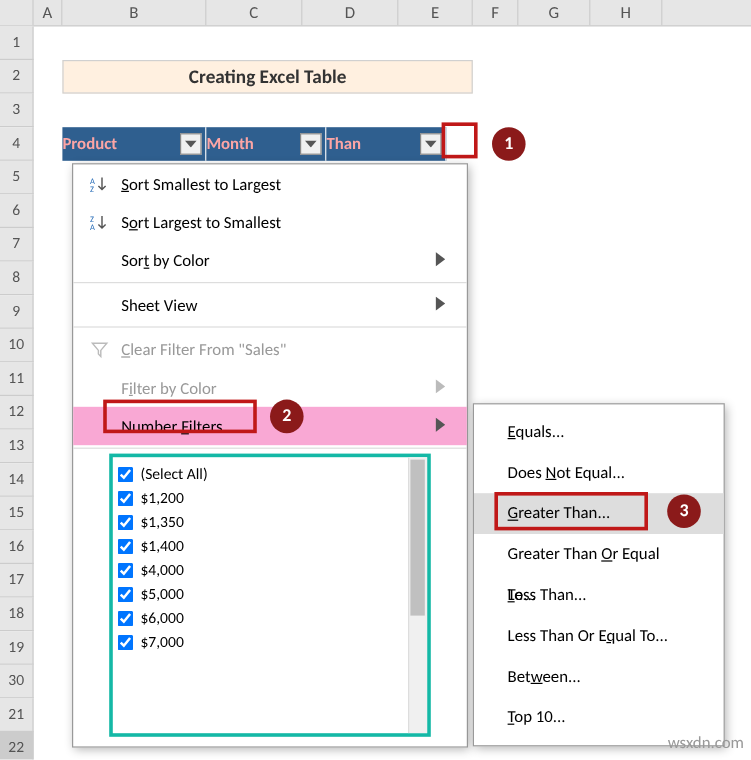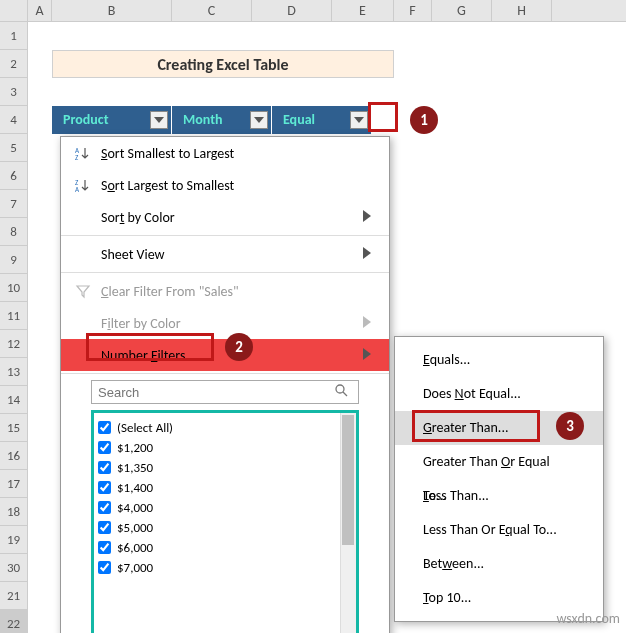--- a/index.html
+++ b/index.html
@@ -19,33 +19,33 @@
     .col-g { width: 60px; }
     .col-h { width: 60px; }
     
     .rows-area { position: absolute; left: 0; top: 22px; }
     .row-header { width: 28px; height: 28px; background: #e6e6e6; border-right: 1px solid #ccc; border-bottom: 1px solid #ccc; text-align: center; line-height: 28px; color: #555; font-size: 13px; }
     .row-header.active { background: #ccc; }
     
     .title-cell { position: absolute; left: 52px; top: 50px; width: 342px; height: 28px; background: #fff0e0; border: 1px solid #d0d0d0; text-align: center; line-height: 28px; font-weight: bold; font-size: 16px; color: #333; }
     
     .table-headers { position: absolute; left: 52px; top: 106px; display: flex; height: 28px; }
-    .th { background: #2f5f8f; color: #5eead4; font-weight: bold; line-height: 28px; padding-left: 11px; border-right: 1px solid #fff; position: relative; }
+    .th { background: #2f5f8f; color: #fca5a5; font-weight: bold; line-height: 28px; padding-left: 0; border-right: 1px solid #fff; position: relative; }
     .th-product { width: 120px; }
     .th-month { width: 100px; }
     .th-sales { width: 100px; }
     .filter-btn { position: absolute; right: 3px; top: 5px; width: 18px; height: 18px; background: #f0f0f0; border: 1px solid #888; display: flex; align-items: center; justify-content: center; cursor: pointer; }
     .filter-btn svg { width: 10px; height: 6px; }
     
     .callout { position: absolute; width: 28px; height: 28px; border-radius: 50%; background: #8b1a1a; color: #fff; font-weight: bold; text-align: center; line-height: 28px; font-size: 15px; }
     .red-box { position: absolute; border: 3px solid #c01818; }
     
     .dropdown-menu { position: absolute; left: 60px; top: 136px; width: 330px; background: #fff; border: 1px solid #999; box-shadow: 2px 2px 8px rgba(0,0,0,0.3); }
     .menu-item { display: flex; align-items: center; height: 32px; padding: 0 10px; cursor: pointer; }
-    .menu-item.hovered { background: #ef4444; }
+    .menu-item.hovered { background: #f9a8d4; }
     .menu-item.disabled { color: #999; cursor: default; }
     .menu-icon { width: 24px; display: flex; align-items: center; justify-content: center; }
     .menu-label { flex: 1; padding-left: 6px; }
     .menu-arrow { width: 16px; }
     .menu-sep { height: 1px; background: #ddd; margin: 2px 0; }
     
     .search-box { margin: 6px 30px; height: 24px; border: 1px solid #aaa; display: flex; align-items: center; padding: 0 6px; }
     .search-input { flex: 1; border: none; outline: none; font-size: 13px; color: #999; }
     .search-icon-box { width: 18px; }
     
@@ -118,21 +118,21 @@
     </div>
     <div class="th th-month">
       <span>Month</span>
       <div class="filter-btn">
         <svg viewBox="0 0 10 6">
             <path d="M0 0 L5 6 L10 0 Z" fill="#555"></path>
           </svg>
       </div>
     </div>
     <div class="th th-sales">
-      <span>Equal</span>
+      <span>Than</span>
       <div class="filter-btn">
         <svg viewBox="0 0 10 6">
             <path d="M0 0 L5 6 L10 0 Z" fill="#555"></path>
           </svg>
       </div>
     </div>
   </div>
 
   <div class="red-box" style="left:368px; top:102px; width:30px; height:30px;"></div>
   <div class="callout" style="left:410px; top:106px;">1</div>
@@ -198,29 +198,20 @@
     <div class="menu-item hovered">
       <span class="menu-icon"></span>
       <span class="menu-label">Number <u>F</u>ilters</span>
       <span class="menu-arrow">
         <svg width="8" height="12" viewBox="0 0 8 12">
             <path d="M0 0 L8 6 L0 12 Z" fill="#555"></path>
           </svg>
       </span>
     </div>
     <div class="menu-sep"></div>
-    <div class="search-box">
-      <input class="search-input" placeholder="Search" style="">
-      <span class="search-icon-box">
-        <svg width="14" height="14" viewBox="0 0 14 14">
-            <circle cx="6" cy="6" r="4" fill="none" stroke="#777" stroke-width="1.3"></circle>
-            <path d="M9 9 L13 13" stroke="#777" stroke-width="1.3"></path>
-          </svg>
-      </span>
-    </div>
     <div class="checklist">
       <div class="checklist-inner">
         <div class="check-item">
             <input type="checkbox" checked="" style="">
             <span>(Select All)</span>
           </div>
         <div class="check-item">
             <input type="checkbox" checked="" style="">
             <span>$1,200</span>
           </div>

